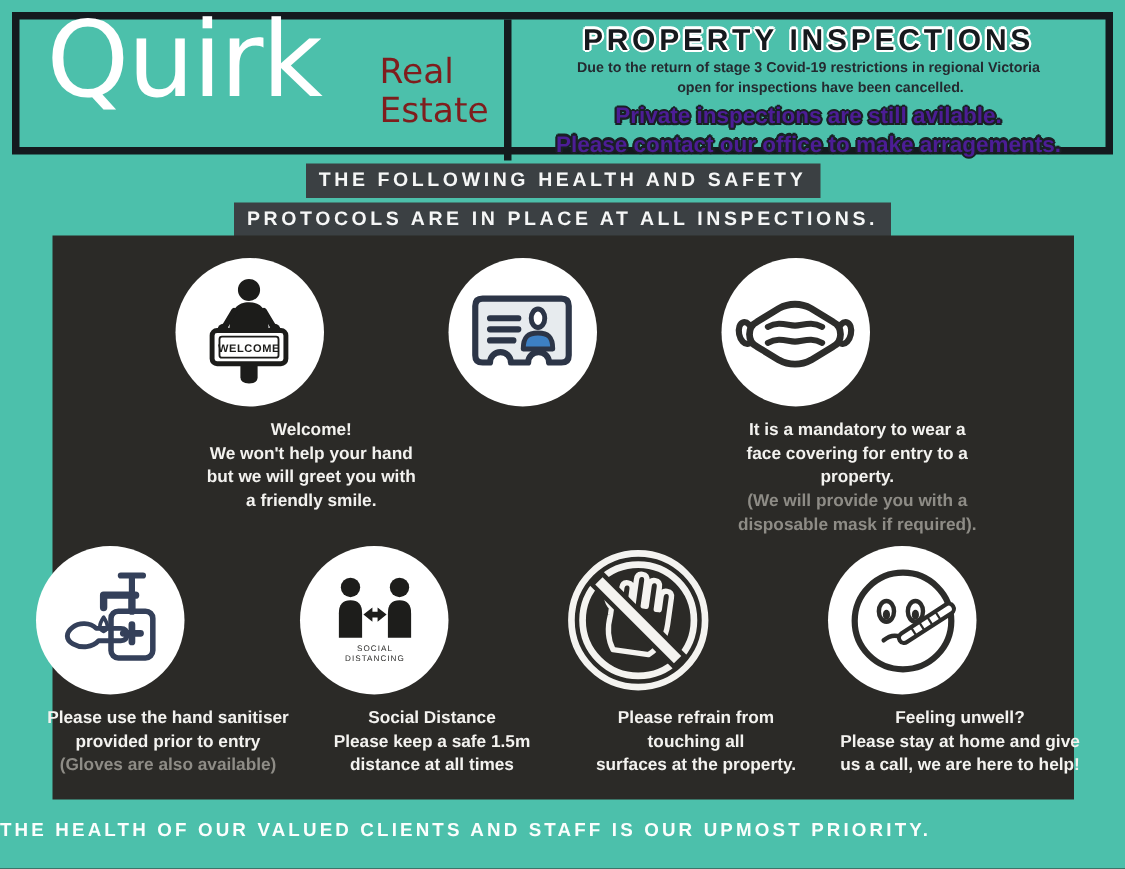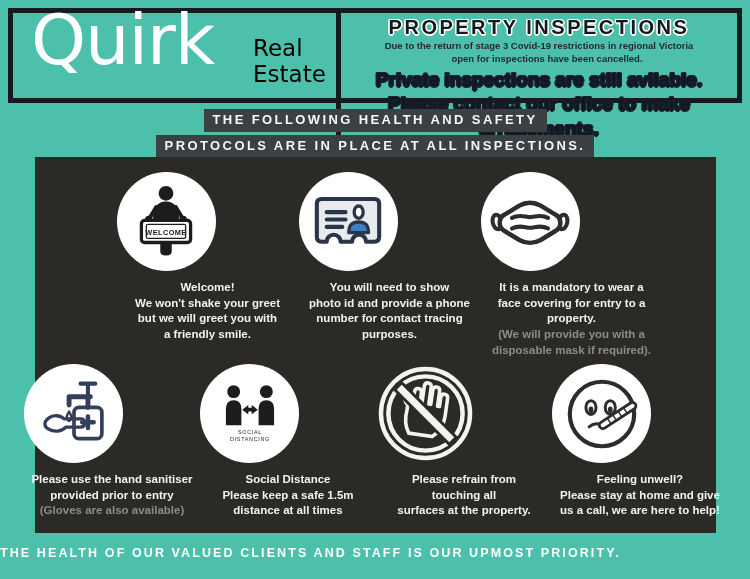--- a/index.html
+++ b/index.html
@@ -14,33 +14,33 @@
     box-sizing:border-box;border:5px solid #141a1e;background:#4cc0ab;
     display:grid;grid-template-columns:328px 1fr;
   }
   .logo-cell{position:relative;border-right:5px solid #141a1e;}
   .brand{
     position:absolute;left:18px;top:-14px;
     font-family:"DejaVu Sans", sans-serif;
     font-size:70px;color:#ffffff;letter-spacing:-1px;
   }
   .brand-sub{
-    position:absolute;left:240px;top:22px;color:#000000;
+    position:absolute;left:240px;top:22px;color:#7f1d1d;
     font-size:23px;line-height:1.15;font-weight:400;
     font-family:"DejaVu Sans", sans-serif;
   }
   .notice-cell{text-align:center;padding-top:3px;color:#20262b;}
   .notice-title{
     font-size:20px;font-weight:bold;letter-spacing:2.5px;color:#16191d;
     text-shadow:-1.5px 0 #fff,1.5px 0 #fff,0 -1.5px #fff,0 1.5px #fff,
                 -1px -1px #fff,1px -1px #fff,-1px 1px #fff,1px 1px #fff;
   }
   .notice-sub{font-size:9.5px;font-weight:600;line-height:1.35;color:#242a30;margin-top:1px;}
   .notice-strong{
-    font-size:19px;font-weight:bold;color:#0f172a;line-height:1.3;margin-top:2px;
+    font-size:15px;font-weight:bold;color:#4c1d95;line-height:1.3;margin-top:2px;
     text-shadow:-1.5px 0 #1a2025,1.5px 0 #1a2025,0 -1.5px #1a2025,0 1.5px #1a2025,
                 -1px -1px #1a2025,1px -1px #1a2025,-1px 1px #1a2025,1px 1px #1a2025;
   }
   
   .banner{position:absolute;top:107px;left:0;right:0;text-align:center;line-height:0;}
   .strip{
     display:inline-block;background:#3b4043;color:#f5f6f6;
     font-size:13px;font-weight:bold;letter-spacing:2.4px;
     padding:4px 9px 5px 9px;margin:1.5px 0;line-height:1.1;
   }
@@ -107,40 +107,34 @@
           <circle cx="29" cy="47" r="4.5" fill="#1c1c1a"></circle>
           <circle cx="71" cy="47" r="4.5" fill="#1c1c1a"></circle>
           <rect x="20" y="48" width="60" height="27" rx="4" fill="#ffffff" stroke="#1c1c1a" stroke-width="4"></rect>
           <rect x="26" y="53" width="48" height="17" rx="2" fill="none" stroke="#1c1c1a" stroke-width="1.5"></rect>
           <text x="50" y="65.5" text-anchor="middle" font-size="9" font-weight="bold" letter-spacing="0.5" fill="#1c1c1a">WELCOME</text>
           <path d="M43,75 L57,75 L57,86 Q57,91 50,91 Q43,91 43,86 Z" fill="#1c1c1a"></path>
         </svg>
       </div>
       <div class="caption">
         <div class="cap">Welcome!</div>
-        <div class="cap">We won't shake your greet</div>
+        <div class="cap">We won't help your hand</div>
         <div class="cap">but we will greet you with</div>
         <div class="cap">a friendly smile.</div>
       </div>
     </div>
 
     <div class="card">
       <div class="circle">
         <svg width="82" height="82" viewBox="0 0 100 100">
           <path d="M18,22 L82,22 Q88,22 88,28 L88,68 Q88,74 82,74 L72,74 A8.5,8.5 0 0 0 55,74 L41,74 A8.5,8.5 0 0 0 24,74 L18,74 Q12,74 12,68 L12,28 Q12,22 18,22 Z" fill="#e7ebee" stroke="#2c3547" stroke-width="5" stroke-linejoin="round"></path>
           <path d="M24,38 H47 M24,47 H47 M24,56 H43" stroke="#2c3547" stroke-width="5" stroke-linecap="round"></path>
           <ellipse cx="63" cy="38" rx="5.5" ry="7.5" fill="#ffffff" stroke="#2c3547" stroke-width="4"></ellipse>
           <path d="M51,63 C51,53 55,50 63,50 C71,50 75,53 75,63 Z" fill="#3d80c4" stroke="#2c3547" stroke-width="4" stroke-linejoin="round"></path>
         </svg>
-      </div>
-      <div class="caption">
-        <div class="cap">You will need to show</div>
-        <div class="cap">photo id and provide a phone</div>
-        <div class="cap">number for contact tracing</div>
-        <div class="cap">purposes.</div>
       </div>
     </div>
 
     <div class="card">
       <div class="circle">
         <svg width="82" height="82" viewBox="0 0 100 100">
           <ellipse cx="10" cy="50" rx="5.5" ry="9" transform="rotate(-12 10 50)" fill="none" stroke="#2d2d2b" stroke-width="5"></ellipse>
           <ellipse cx="90" cy="50" rx="5.5" ry="9" transform="rotate(12 90 50)" fill="none" stroke="#2d2d2b" stroke-width="5"></ellipse>
           <path d="M13,51 C13,46 15,43 19,41 L37,30 C45,25.5 55,25.5 63,30 L81,41 C85,43 87,46 87,51 C87,56 85,59 81,61 L63,72 C55,76.5 45,76.5 37,72 L19,61 C15,59 13,56 13,51 Z" fill="#ffffff" stroke="#2d2d2b" stroke-width="5.5" stroke-linejoin="round"></path>
           <path d="M28,45 C37,40 44,44 50,44 C56,44 63,40 72,45" fill="none" stroke="#2d2d2b" stroke-width="5" stroke-linecap="round"></path>

